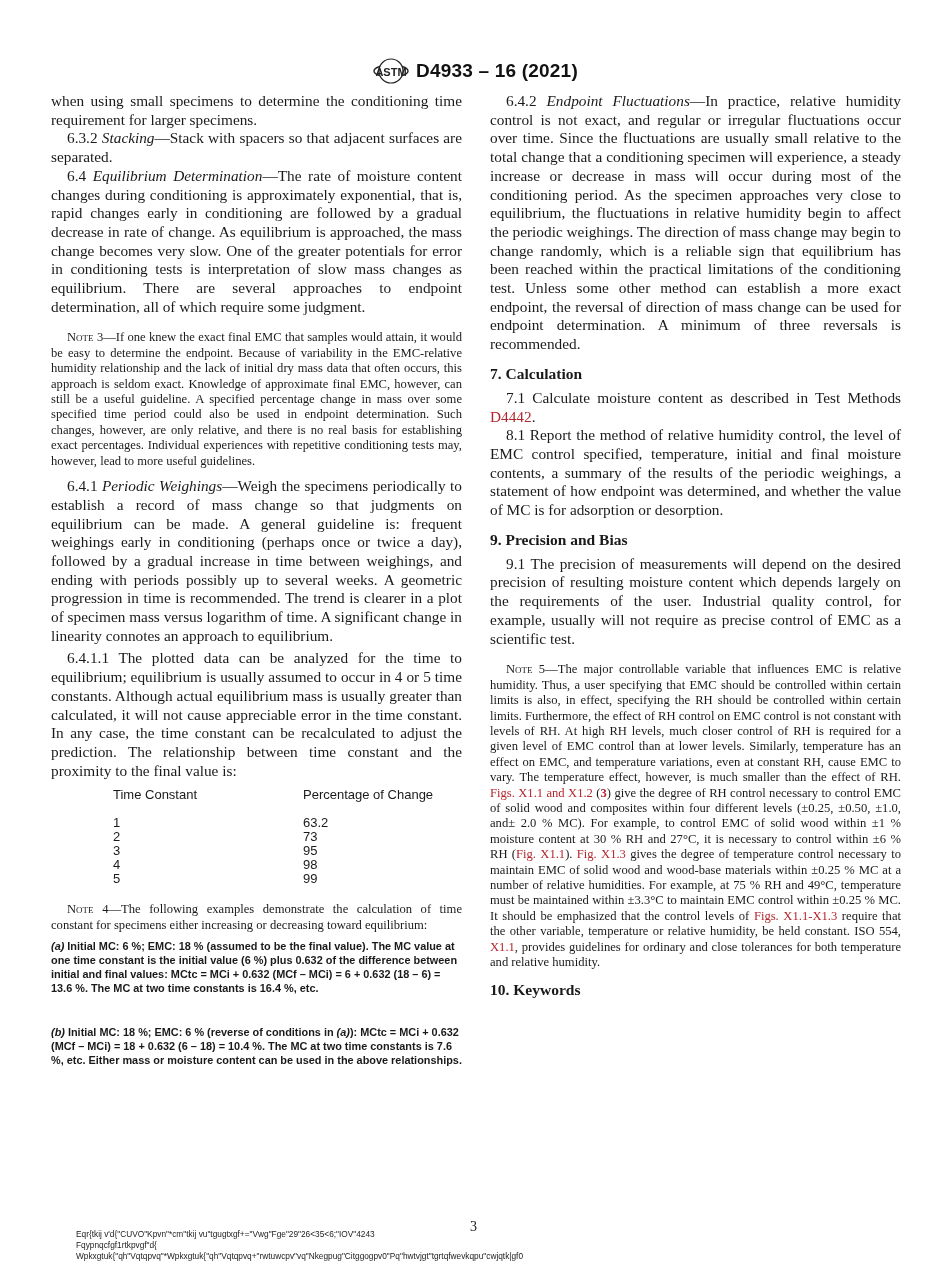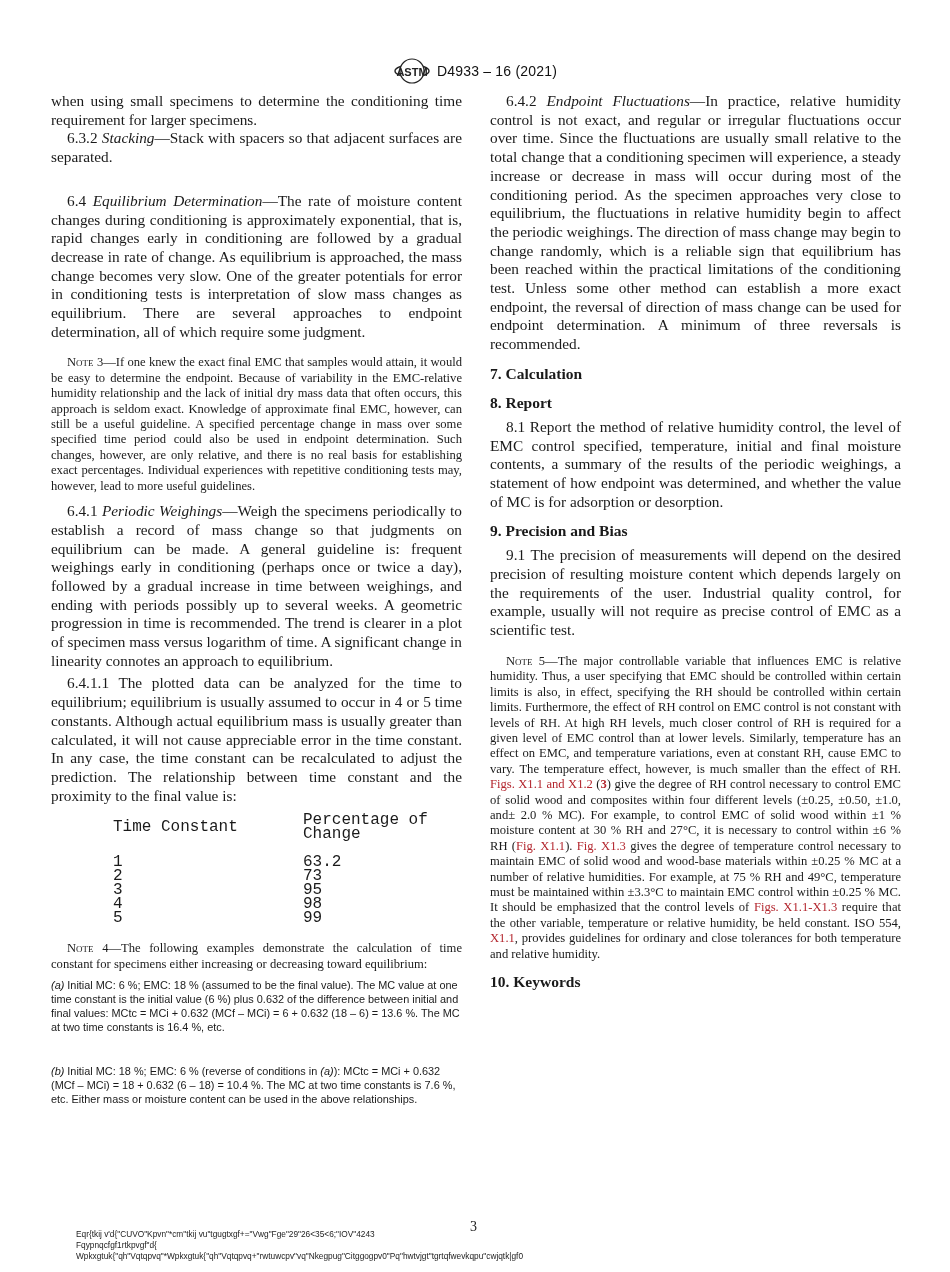--- a/index.html
+++ b/index.html
@@ -1,43 +1,43 @@
 <!DOCTYPE html>
 <html><head>
 <meta charset="utf-8">
 <style>
   html, body { margin: 0; padding: 0; background: #ffffff; }
   body { width: 950px; height: 1272px; position: relative; overflow: hidden; color: #1a1a1a; }
 
   .header { position: absolute; top: 54px; left: 0; width: 950px; height: 34px; display: flex; justify-content: center; align-items: center; }
   .logo { width: 38px; height: 32px; margin-right: 6px; }
-  .doc-title { font-family: "Liberation Sans", sans-serif; font-weight: normal; font-size: 14px; letter-spacing: 0.2px; color: #111; }
+  .doc-title { font-family: "Liberation Sans", sans-serif; font-weight: bold; font-size: 19px; letter-spacing: 0.2px; color: #111; }
 
   .col { position: absolute; top: 92px; width: 411px; }
   .col-left { left: 51px; }
   .col-right { left: 490px; }
 
   p { margin: 0; }
   .body-text { font-family: "Liberation Serif", serif; font-size: 15.3px; line-height: 18.7px; text-align: justify; }
   .indent { text-indent: 16px; }
-  .gap { margin-top: 25px; }
+  .gap { margin-top: 0; }
   .note { font-family: "Liberation Serif", serif; font-size: 12.6px; line-height: 15.4px; text-align: justify; text-indent: 16px; }
   .note-label { font-variant: small-caps; }
   .ital { font-style: italic; }
   .link { color: #b3262e; }
   .bold { font-weight: bold; }
 
   .heading { font-family: Liberation Serif, serif; font-weight: bold; font-size: 15.5px; line-height: 19px; margin: 10px 0 6px 0; }
 
-  table.tc { font-family: Liberation Mono, monospace; font-size: 16px; line-height: 14px; border-collapse: collapse; margin: 8px 0 16px 0; width: 411px; }
+  table.tc { font-family: Liberation Sans, sans-serif; font-size: 13px; line-height: 14px; border-collapse: collapse; margin: 8px 0 16px 0; width: 411px; }
   table.tc td { padding: 0; }
   .tc-c1 { width: 190px; padding-left: 62px !important; }
   .tc-head td { padding-bottom: 14px !important; }
 
-  .example { font-family: "Liberation Sans", sans-serif; font-size: 10.9px; line-height: 14px; text-align: left; }
+  .example { font-family: "Liberation Sans", sans-serif; font-size: 10.9px; line-height: 14px; text-align: left; font-weight: bold; }
 
   .page-num { position: absolute; top: 1219px; left: 470px; font-family: "Liberation Serif", serif; font-size: 14px; }
   .footer { position: absolute; top: 1229px; left: 76px; font-family: "Liberation Sans", sans-serif; font-size: 8.3px; line-height: 11px; color: #222; white-space: nowrap; }
 </style>
 </head>
 <body>
 
 <div class="header">
   <svg class="logo" viewBox="0 0 38 32">
     <ellipse cx="19" cy="16" rx="17" ry="6" fill="none" stroke="#222" stroke-width="1.4"></ellipse>
@@ -93,22 +93,22 @@
 
   <p class="example" style="margin-top:6px;"><span class="ital">(a)</span><span> Initial MC: 6 %; EMC: 18 % (assumed to be the final value). The MC value at one time constant is the initial value (6 %) plus 0.632 of the difference between initial and final values: MCtc = MCi + 0.632 (MCf – MCi) = 6 + 0.632 (18 – 6) = 13.6 %. The MC at two time constants is 16.4 %, etc.</span></p>
 
   <p class="example" style="margin-top:30px;"><span class="ital">(b)</span><span> Initial MC: 18 %; EMC: 6 % (reverse of conditions in </span><span class="ital">(a)</span><span>): MCtc = MCi + 0.632 (MCf – MCi) = 18 + 0.632 (6 – 18) = 10.4 %. The MC at two time constants is 7.6 %, etc. Either mass or moisture content can be used in the above relationships.</span></p>
 </div>
 
 <div class="col col-right">
   <p class="body-text indent"><span>6.4.2 </span><span class="ital">Endpoint Fluctuations</span><span>—In practice, relative humidity control is not exact, and regular or irregular fluctuations occur over time. Since the fluctuations are usually small relative to the total change that a conditioning specimen will experience, a steady increase or decrease in mass will occur during most of the conditioning period. As the specimen approaches very close to equilibrium, the fluctuations in relative humidity begin to affect the periodic weighings. The direction of mass change may begin to change randomly, which is a reliable sign that equilibrium has been reached within the practical limitations of the conditioning test. Unless some other method can establish a more exact endpoint, the reversal of direction of mass change can be used for endpoint determination. A minimum of three reversals is recommended.</span></p>
 
   <div class="heading">7.  Calculation</div>
+  <p class="body-text indent"><span>7.1  Calculate moisture content as described in Test Methods </span><span class="link">D4442</span><span>.</span></p>
 
-  <div class="heading">8.  Report</div>
   <p class="body-text indent">8.1  Report the method of relative humidity control, the level of EMC control specified, temperature, initial and final moisture contents, a summary of the results of the periodic weighings, a statement of how endpoint was determined, and whether the value of MC is for adsorption or desorption.</p>
 
   <div class="heading">9.  Precision and Bias</div>
   <p class="body-text indent">9.1 The precision of measurements will depend on the desired precision of resulting moisture content which depends largely on the requirements of the user. Industrial quality control, for example, usually will not require as precise control of EMC as a scientific test.</p>
 
   <p class="note" style="margin-top:14px;"><span class="note-label">Note 5</span><span>—The major controllable variable that influences EMC is relative humidity. Thus, a user specifying that EMC should be controlled within certain limits is also, in effect, specifying the RH should be controlled within certain limits. Furthermore, the effect of RH control on EMC control is not constant with levels of RH. At high RH levels, much closer control of RH is required for a given level of EMC control than at lower levels. Similarly, temperature has an effect on EMC, and temperature variations, even at constant RH, cause EMC to vary. The temperature effect, however, is much smaller than the effect of RH. </span><span class="link">Figs. X1.1 and X1.2</span><span> (</span><span class="link bold">3</span><span>) give the degree of RH control necessary to control EMC of solid wood and composites within four different levels (±0.25, ±0.50, ±1.0, and± 2.0 % MC). For example, to control EMC of solid wood within ±1 % moisture content at 30 % RH and 27°C, it is necessary to control within ±6 % RH (</span><span class="link">Fig. X1.1</span><span>). </span><span class="link">Fig. X1.3</span><span> gives the degree of temperature control necessary to maintain EMC of solid wood and wood-base materials within ±0.25 % MC at a number of relative humidities. For example, at 75 % RH and 49°C, temperature must be maintained within ±3.3°C to maintain EMC control within ±0.25 % MC. It should be emphasized that the control levels of </span><span class="link">Figs. X1.1-X1.3</span><span> require that the other variable, temperature or relative humidity, be held constant. ISO 554, </span><span class="link">X1.1</span><span>, provides guidelines for ordinary and close tolerances for both temperature and relative humidity.</span></p>
 
   <div class="heading">10.  Keywords</div>
 </div>
 

